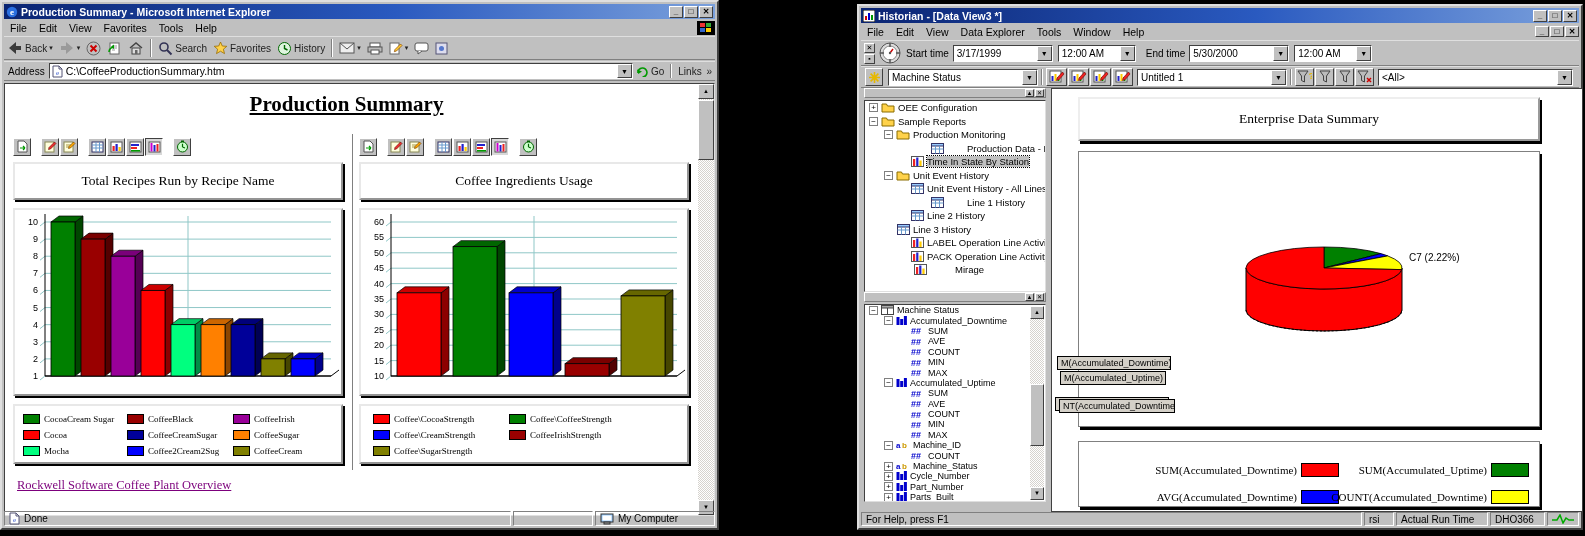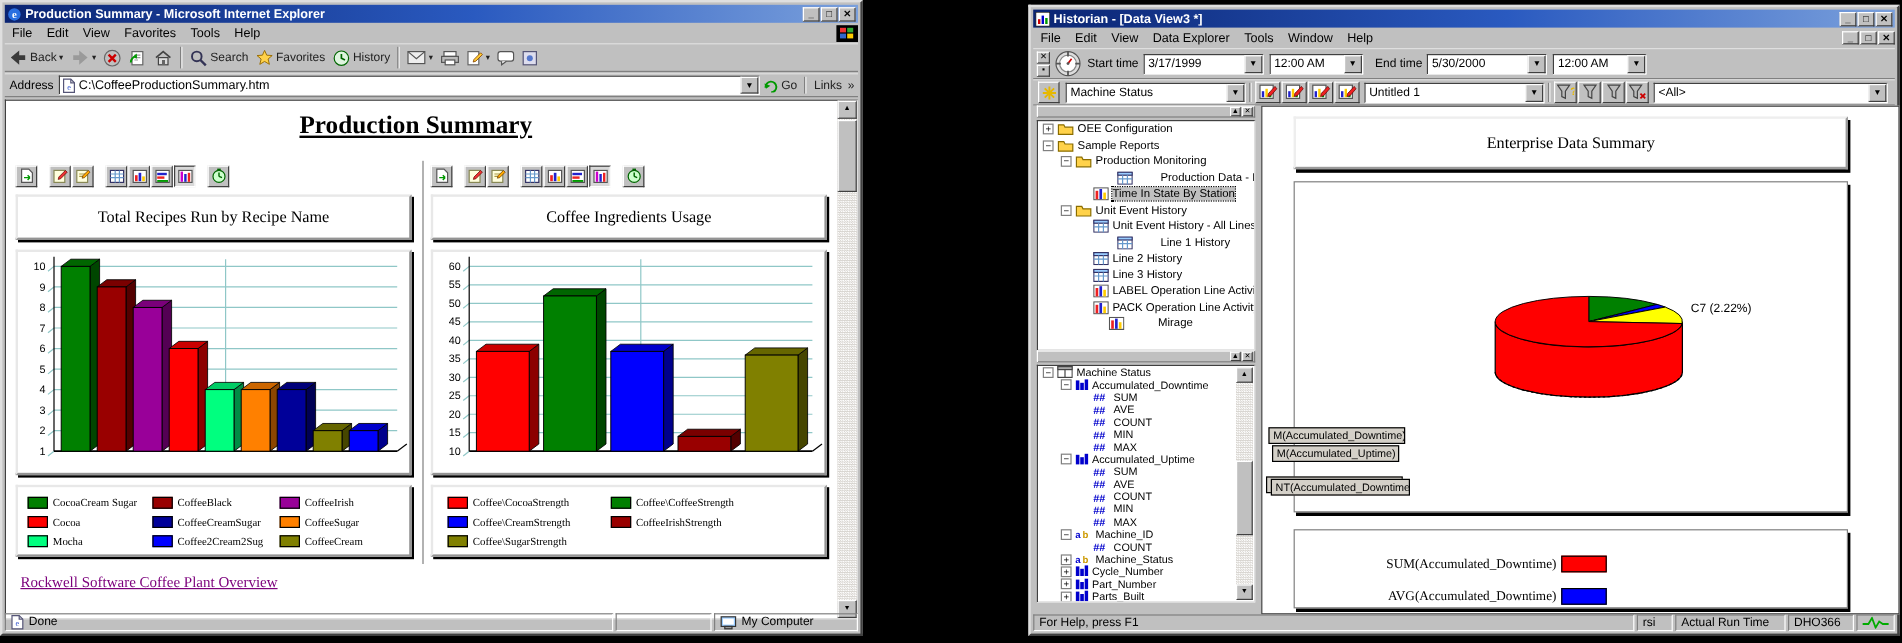--- a/index.html
+++ b/index.html
@@ -850,21 +850,21 @@
           </div>
           <div class="trow" style="padding-left: 34px;">
             <span style="width: 12px; flex: 0 0 auto;"></span>
             <span class="tico"><svg width="13" height="11">
                 <rect x="0.5" y="0.5" width="12" height="10" fill="#fff" stroke="#336"></rect>
                 <rect x="0.5" y="0.5" width="12" height="2.5" fill="#9cf" stroke="#336"></rect>
                 <path d="M0.5 6 H12.5 M4.5 3 V10.5 M8.5 3 V10.5" stroke="#69c"></path>
               </svg></span>
             <span class="tlab">Line 2 History</span>
           </div>
-          <div class="trow" style="padding-left: 34px; text-align: right;">
+          <div class="trow" style="padding-left: 20px; text-align: right;">
             <span style="width: 12px; flex: 0 0 auto;"></span>
             <span class="tico"><svg width="13" height="11">
                 <rect x="0.5" y="0.5" width="12" height="10" fill="#fff" stroke="#336"></rect>
                 <rect x="0.5" y="0.5" width="12" height="2.5" fill="#9cf" stroke="#336"></rect>
                 <path d="M0.5 6 H12.5 M4.5 3 V10.5 M8.5 3 V10.5" stroke="#69c"></path>
               </svg></span>
             <span class="tlab">Line 3 History</span>
           </div>
           <div class="trow" style="padding-left: 34px;">
             <span style="width: 12px; flex: 0 0 auto;"></span>
@@ -879,21 +879,21 @@
           <div class="trow" style="padding-left: 34px;">
             <span style="width: 12px; flex: 0 0 auto;"></span>
             <span class="tico"><svg width="13" height="11">
                 <rect x="0.5" y="0.5" width="12" height="10" fill="#fff" stroke="#555"></rect>
                 <rect x="2" y="3" width="2.2" height="7" fill="#e22"></rect>
                 <rect x="5.2" y="1.5" width="2.2" height="8.5" fill="#22c"></rect>
                 <rect x="8.4" y="4.5" width="2.2" height="5.5" fill="#fc0"></rect>
               </svg></span>
             <span class="tlab">PACK Operation Line Activity</span>
           </div>
-          <div class="trow" style="padding-left: 22px; gap: 25px;">
+          <div class="trow" style="padding-left: 12px; gap: 25px;">
             <span style="width: 12px; flex: 0 0 auto;"></span>
             <span class="tico"><svg width="13" height="11">
                 <rect x="0.5" y="0.5" width="12" height="10" fill="#fff" stroke="#555"></rect>
                 <rect x="2" y="3" width="2.2" height="7" fill="#e22"></rect>
                 <rect x="5.2" y="1.5" width="2.2" height="8.5" fill="#22c"></rect>
                 <rect x="8.4" y="4.5" width="2.2" height="5.5" fill="#fc0"></rect>
               </svg></span>
             <span class="tlab">Mirage</span>
           </div>
         </div>
@@ -1075,20 +1075,30 @@
             <div class="hlegend-col" style="left: 30px; width: 230px;">
               <div class="hlegend-entry">
                 <span>SUM(Accumulated_Downtime)</span>
                 <span class="hswatch" style="background: rgb(255, 0, 0);"></span>
               </div>
               <div class="hlegend-entry">
                 <span>AVG(Accumulated_Downtime)</span>
                 <span class="hswatch" style="background: rgb(0, 0, 255);"></span>
               </div>
             </div>
+            <div class="hlegend-col" style="left: 250px; width: 200px;">
+              <div class="hlegend-entry">
+                <span>SUM(Accumulated_Uptime)</span>
+                <span class="hswatch" style="background: rgb(0, 128, 0);"></span>
+              </div>
+              <div class="hlegend-entry">
+                <span>COUNT(Accumulated_Downtime)</span>
+                <span class="hswatch" style="background: rgb(255, 255, 0);"></span>
+              </div>
+            </div>
           </div>
       </div>
 
       <div id="hi-tooltips">
           <div class="ttip" style="left: 196px; top: 268px; width: 114px;">M(Accumulated_Downtime)</div>
           <div class="ttip" style="left: 199px; top: 283px; width: 106px;">M(Accumulated_Uptime)</div>
           <div class="ttip" style="left: 194px; top: 297px; width: 114px; margin-top: 12px;">G(Accumulated_Downtime)</div>
           <div class="ttip" style="left: 198px; top: 311px; width: 116px;">NT(Accumulated_Downtime)</div>
         </div>
     </div>

